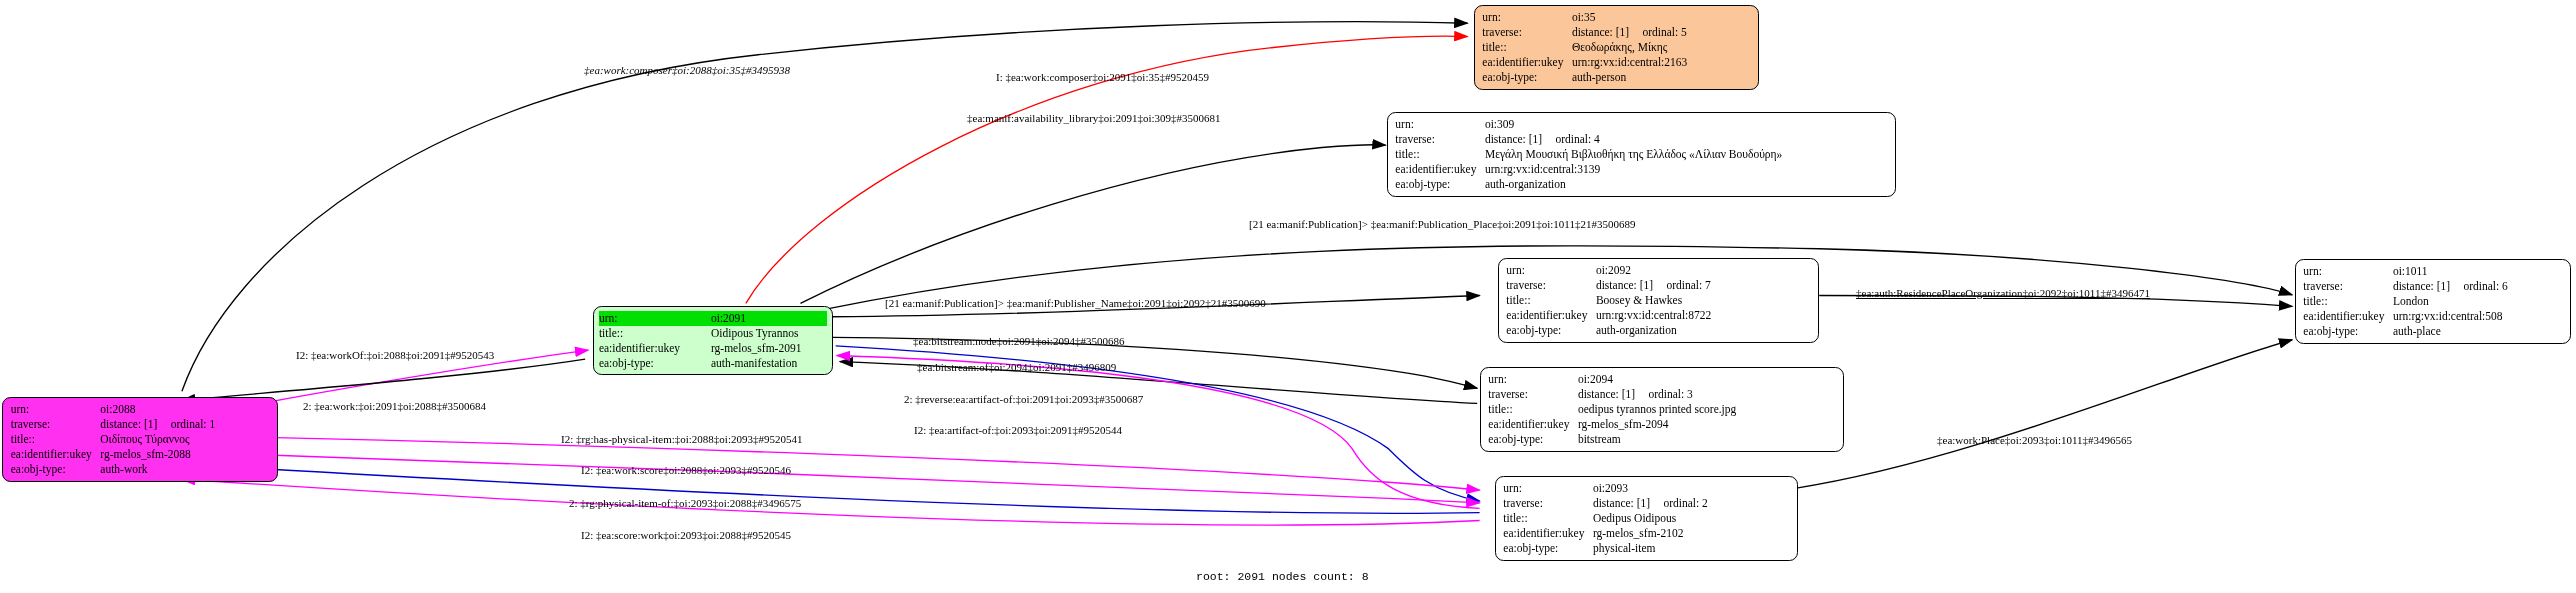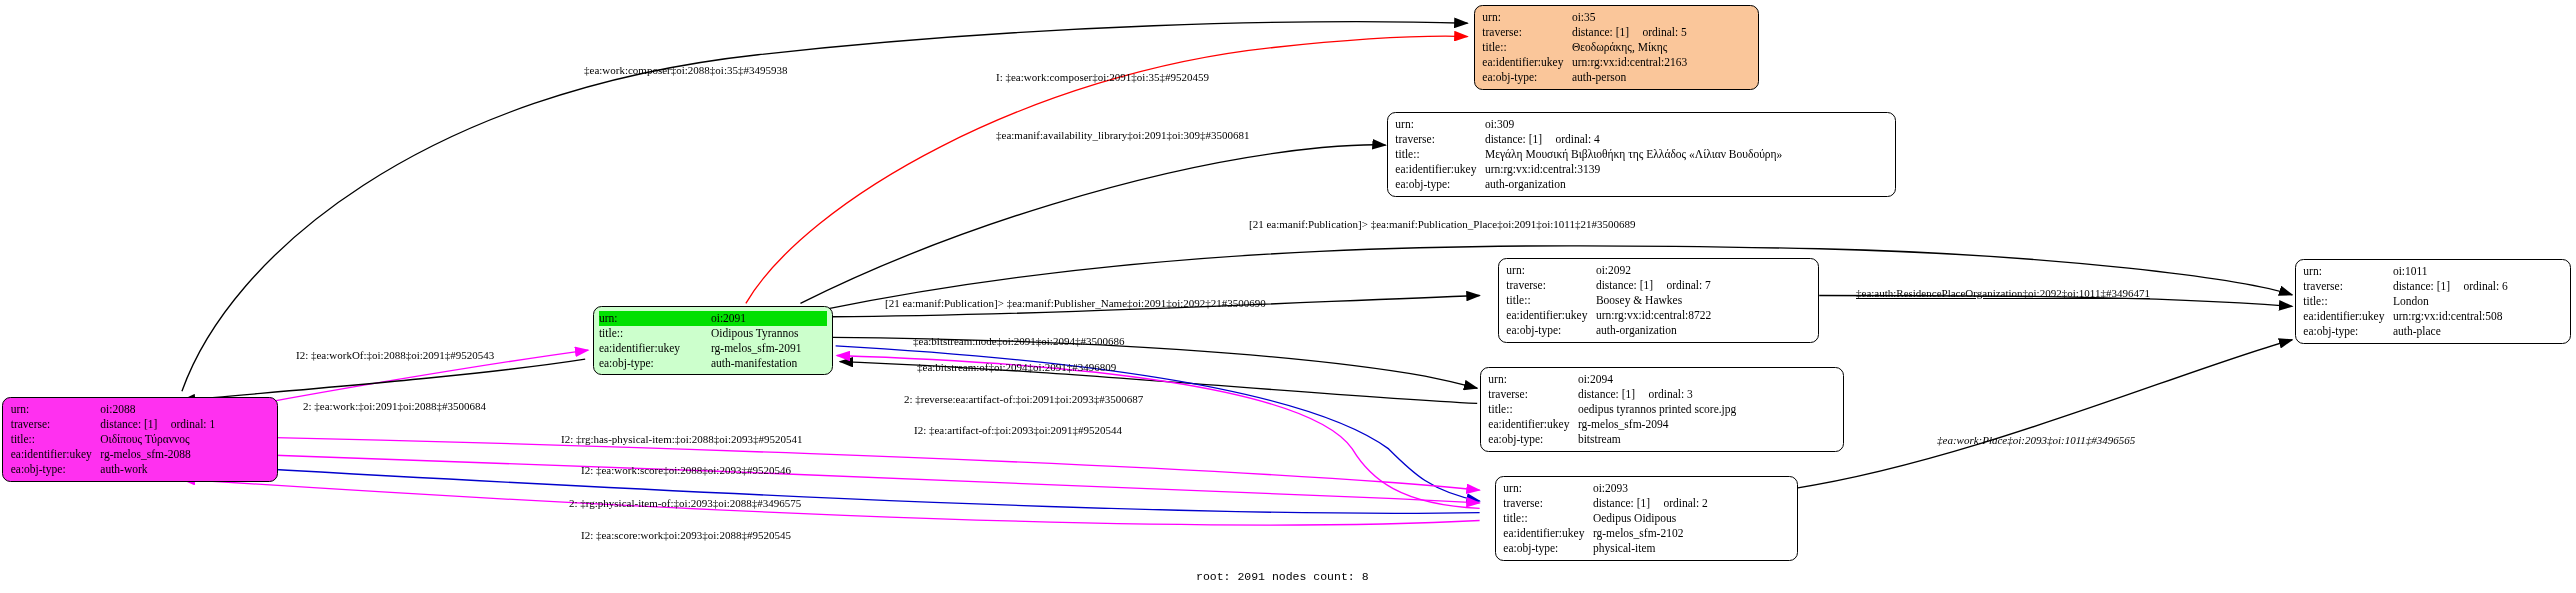--- a/index.html
+++ b/index.html
@@ -289,34 +289,34 @@
         <td class="v">urn:rg:vx:id:central:508</td>
       </tr>
       <tr>
         <td class="k">ea:obj-type:</td>
         <td class="v">auth-place</td>
       </tr>
     </tbody>
       </table>
   </div>
 
-  <div class="elabel" style="left:584px;top:64px;">‡ea:work:composer‡oi:2088‡oi:35‡#3495938</div>
+  <div class="elabel" style="left:584px;top:64px;font-style:italic;">‡ea:work:composer‡oi:2088‡oi:35‡#3495938</div>
   <div class="elabel" style="left:996px;top:71px;">I: ‡ea:work:composer‡oi:2091‡oi:35‡#9520459</div>
-  <div class="elabel" style="left:967px;top:129px;margin-left:29px;">‡ea:manif:availability_library‡oi:2091‡oi:309‡#3500681</div>
+  <div class="elabel" style="left:967px;top:112px;">‡ea:manif:availability_library‡oi:2091‡oi:309‡#3500681</div>
   <div class="elabel" style="left:1249px;top:218px;">[21 ea:manif:Publication]&gt; ‡ea:manif:Publication_Place‡oi:2091‡oi:1011‡21#3500689</div>
   <div class="elabel" style="left:885px;top:297px;">[21 ea:manif:Publication]&gt; ‡ea:manif:Publisher_Name‡oi:2091‡oi:2092‡21#3500690</div>
   <div class="elabel" style="left:296px;top:349px;text-align:right;">I2: ‡ea:workOf:‡oi:2088‡oi:2091‡#9520543</div>
   <div class="elabel" style="left:303px;top:400px;">2: ‡ea:work:‡oi:2091‡oi:2088‡#3500684</div>
   <div class="elabel" style="left:913px;top:335px;">‡ea:bitstream:node‡oi:2091‡oi:2094‡#3500686</div>
   <div class="elabel" style="left:917px;top:361px;">‡ea:bitstream:of‡oi:2094‡oi:2091‡#3496809</div>
   <div class="elabel" style="left:904px;top:393px;">2: ‡reverse:ea:artifact-of:‡oi:2091‡oi:2093‡#3500687</div>
   <div class="elabel" style="left:914px;top:424px;text-align:right;">I2: ‡ea:artifact-of:‡oi:2093‡oi:2091‡#9520544</div>
   <div class="elabel" style="left:561px;top:433px;">I2: ‡rg:has-physical-item:‡oi:2088‡oi:2093‡#9520541</div>
   <div class="elabel" style="left:581px;top:464px;">I2: ‡ea:work:score‡oi:2088‡oi:2093‡#9520546</div>
   <div class="elabel" style="left:569px;top:497px;">2: ‡rg:physical-item-of:‡oi:2093‡oi:2088‡#3496575</div>
   <div class="elabel" style="left:581px;top:529px;">I2: ‡ea:score:work‡oi:2093‡oi:2088‡#9520545</div>
   <div class="elabel" style="left:1856px;top:287px;text-decoration:underline;">‡ea:auth:ResidencePlaceOrganization‡oi:2092‡oi:1011‡#3496471</div>
-  <div class="elabel" style="left:1937px;top:434px;font-style:italic;">‡ea:work:Place‡oi:2093‡oi:1011‡#3496565</div>
+  <div class="elabel" style="left:1937px;top:434px;">‡ea:work:Place‡oi:2093‡oi:1011‡#3496565</div>
 
   <div class="footer" style="left:1196px;top:570px;">root: 2091 nodes count: 8</div>
 
 </div>
 
 
 </body></html>

